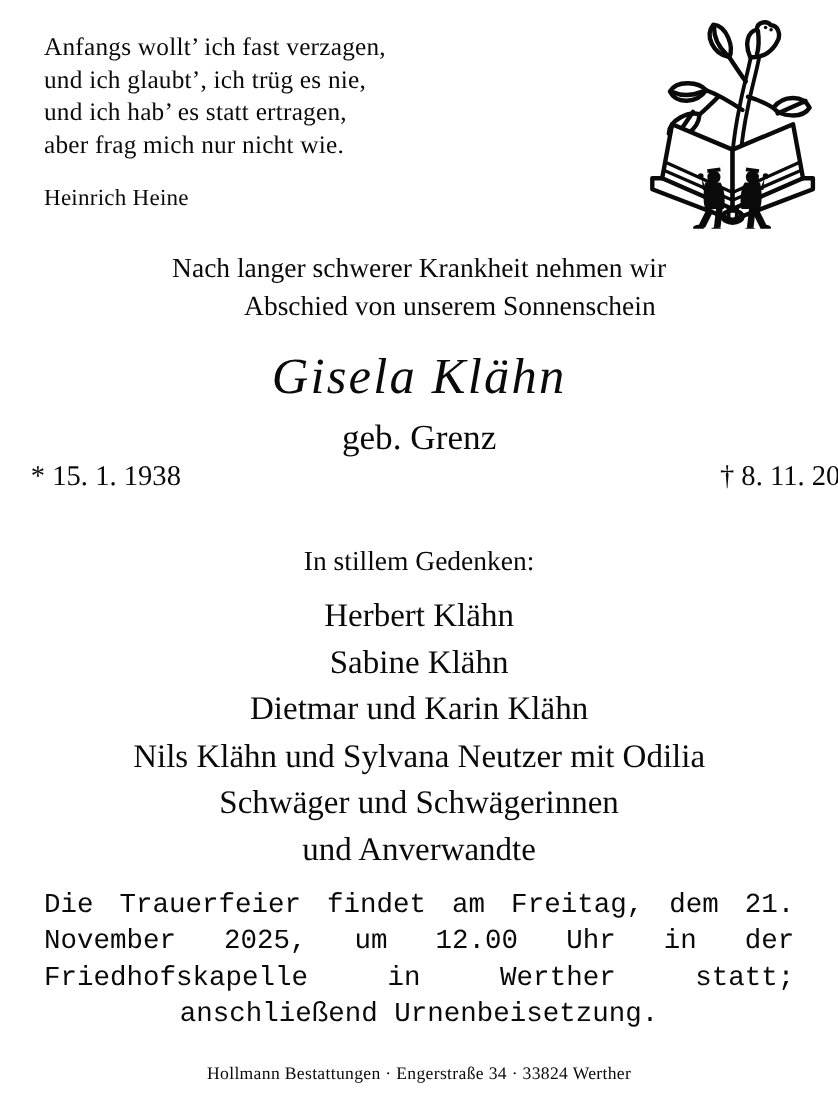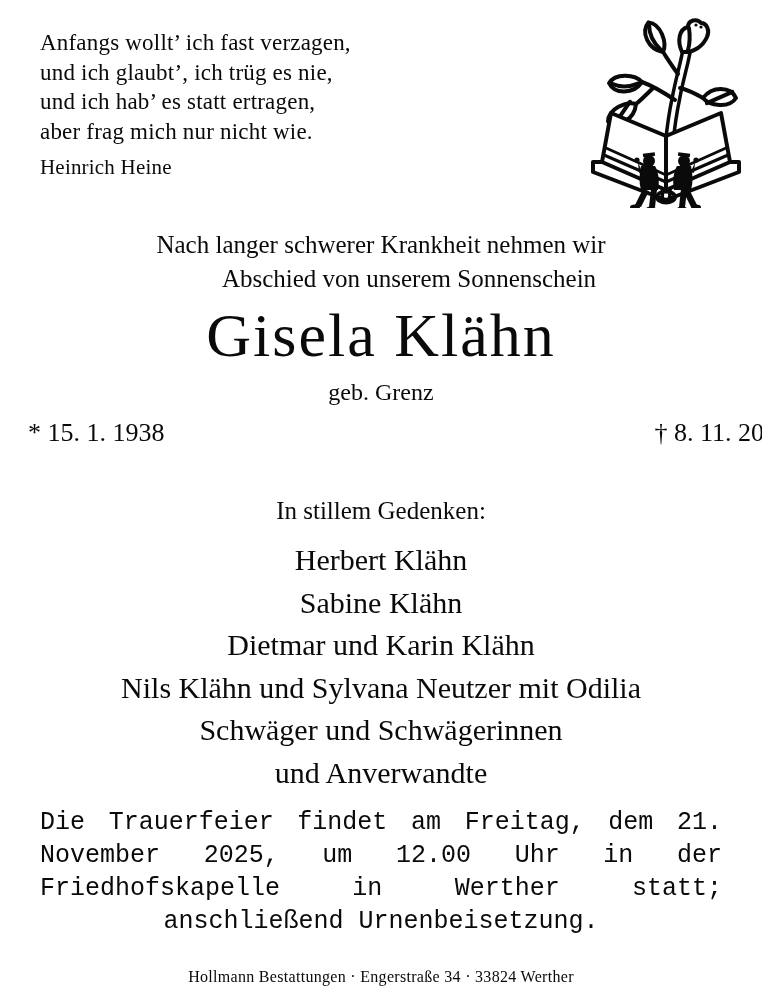--- a/index.html
+++ b/index.html
@@ -10,37 +10,38 @@
     font-family: "Liberation Serif", serif;
     position: relative;
     overflow: hidden;
   }
   .poem {
     position: absolute; left: 40px; top: 28px;
     font-size: 23px; line-height: 29.5px;
     letter-spacing: 0.2px;
   }
   .poem-author {
-    margin-top: 7px;
+    margin-top: 19px;
     font-size: 21px;
   }
   .memorial-icon {
     position: absolute; left: 585px; top: 14px;
     width: 163px; height: 194px;
   }
   .centered { position: absolute; left: 0; width: 762px; text-align: center; }
   .intro-line-1 { top: 231px; font-size: 25px; }
   .intro-line-2 { top: 265px; font-size: 25px; margin-left: 28px; }
   .deceased-name {
-    top: 300px;
-    font-size: 62px;
+    top: 315px;
+    font-size: 46px;
     letter-spacing: 2px;
     white-space: nowrap;
+    font-style: italic;
   }
-  .maiden-name { top: 379px; font-size: 24px; }
+  .maiden-name { top: 379px; font-size: 32px; }
   .dates {
     top: 418px; font-size: 26px;
     display: flex; justify-content: space-between; gap: 48px; margin-left: 28px;
   }
   .memorial-heading { top: 497px; font-size: 25px; }
   .mourners { top: 539px; font-size: 30px; line-height: 42.5px; }
   .funeral-info {
     position: absolute; left: 40px; top: 806px;
     width: 682px;
     font-size: 25px; line-height: 33px;

